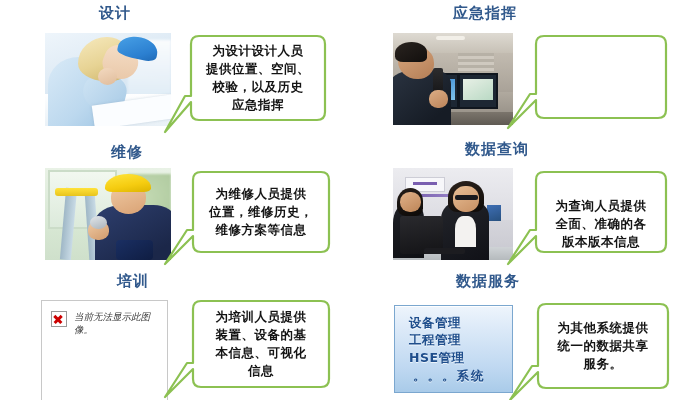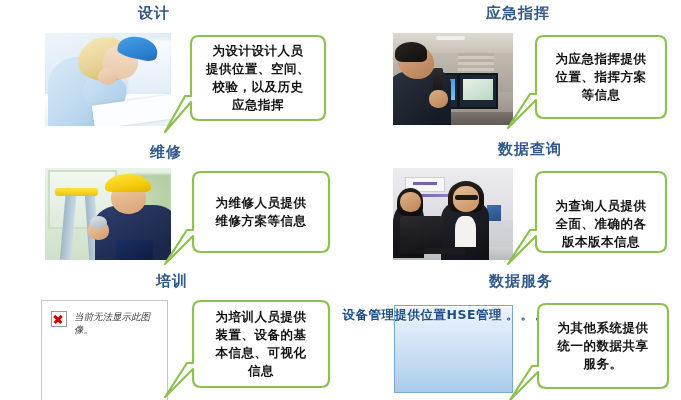--- a/index.html
+++ b/index.html
@@ -20,21 +20,21 @@
     left: 0; top: 0;
     width: 681px;
     height: 400px;
   }
 
   
   .panel { position: absolute; }
 
   .panel-title {
     position: absolute;
-    text-align: right;
+    text-align: center;
     color: #31598C;
     font-weight: bold;
     font-size: 15px;
     letter-spacing: 1px;
     white-space: nowrap;
     text-shadow: 0 1px 0 rgba(255,255,255,0.6);
   }
 
   
   .photo {
@@ -215,20 +215,21 @@
   }
 
   
   .sysbox {
     position: absolute;
     box-sizing: border-box;
     border: 1px solid #7ba7cf;
     background: linear-gradient(180deg,#eef5fc 0%, #dbe9f8 28%, #bfd8f1 72%, #a9cbe9 100%);
     box-shadow: inset 0 1px 0 rgba(255,255,255,.85);
     display: flex;
+    flex-direction: column;
     justify-content: center;
     padding-left: 14px;
   }
   .sysbox .line {
     color: #1f4e8c;
     font-weight: bold;
     font-size: 12.5px;
     line-height: 1.42;
     letter-spacing: .5px;
     white-space: nowrap;
@@ -309,25 +310,20 @@
       <span class="layer hair2"></span>
       <span class="layer radio"></span>
       <span class="layer hand2"></span>
     </div>
 
     <div class="callout" style="left:506px; top:30px; width:166px; height:98px;">
       <svg width="166" height="98" viewBox="0 0 166 98" aria-hidden="true">
         <path d="M 30,14 Q 30,6 38,6 L 152,6 Q 160,6 160,14 L 160,80 Q 160,88 152,88
                  L 38,88 Q 30,88 30,80 L 30,70 L 2,98 L 24,64 L 30,64 Z" fill="#ffffff" stroke="#8CC152" stroke-width="2.2" stroke-linejoin="round" stroke-linecap="round"></path>
       </svg>
-      <div class="callout-text" style="left:30px; top:6px; width:130px; height:82px;">
-        <span>为应急指挥提供</span>
-        <span>位置、指挥方案</span>
-        <span>等信息</span>
-      </div>
     </div>
   </div>
 
   <div class="panel">
     <div class="panel-title" style="left:72px; top:143px; width:110px;">维修</div>
 
     <div class="photo ph3" style="left:45px; top:168px; width:126px; height:92px;">
       <span class="layer win"></span>
       <span class="layer grn"></span>
       <span class="layer lad1"></span>
@@ -341,20 +337,21 @@
       <span class="layer tool"></span>
     </div>
 
     <div class="callout" style="left:163px; top:168px; width:172px; height:92px;">
       <svg width="172" height="92" viewBox="0 0 172 92" aria-hidden="true">
         <path d="M 30,12 Q 30,4 38,4 L 158,4 Q 166,4 166,12 L 166,76 Q 166,84 158,84
                  L 38,84 Q 30,84 30,76 L 30,68 L 2,96 L 24,62 L 30,62 Z" fill="#ffffff" stroke="#8CC152" stroke-width="2.2" stroke-linejoin="round" stroke-linecap="round"></path>
       </svg>
       <div class="callout-text" style="left:30px; top:4px; width:136px; height:80px;">
         <span>为维修人员提供</span>
+        <span>位置，维修历史，</span>
         <span>维修方案等信息</span>
       </div>
     </div>
   </div>
 
   <div class="panel">
     <div class="panel-title" style="left:432px; top:140px; width:130px;">数据查询</div>
 
     <div class="photo ph4" style="left:393px; top:168px; width:120px; height:92px;">
       <span class="layer wall4"></span>
@@ -411,21 +408,21 @@
         <span>信息</span>
       </div>
     </div>
   </div>
 
   <div class="panel">
     <div class="panel-title" style="left:423px; top:272px; width:130px;">数据服务</div>
 
     <div class="sysbox" style="left:394px; top:305px; width:119px; height:88px;">
       <span class="line">设备管理</span>
-      <span class="line">提供位置</span>
+      <span class="line">工程管理</span>
       <span class="line">HSE管理</span>
       <span class="line dots">。。。系统</span>
     </div>
 
     <div class="callout" style="left:508px; top:300px; width:166px; height:96px;">
       <svg width="166" height="96" viewBox="0 0 166 96" aria-hidden="true">
         <path d="M 30,12 Q 30,4 38,4 L 152,4 Q 160,4 160,12 L 160,80 Q 160,88 152,88
                  L 38,88 Q 30,88 30,80 L 30,72 L 2,100 L 24,66 L 30,66 Z" fill="#ffffff" stroke="#8CC152" stroke-width="2.2" stroke-linejoin="round" stroke-linecap="round"></path>
       </svg>
       <div class="callout-text" style="left:30px; top:4px; width:130px; height:84px;">

